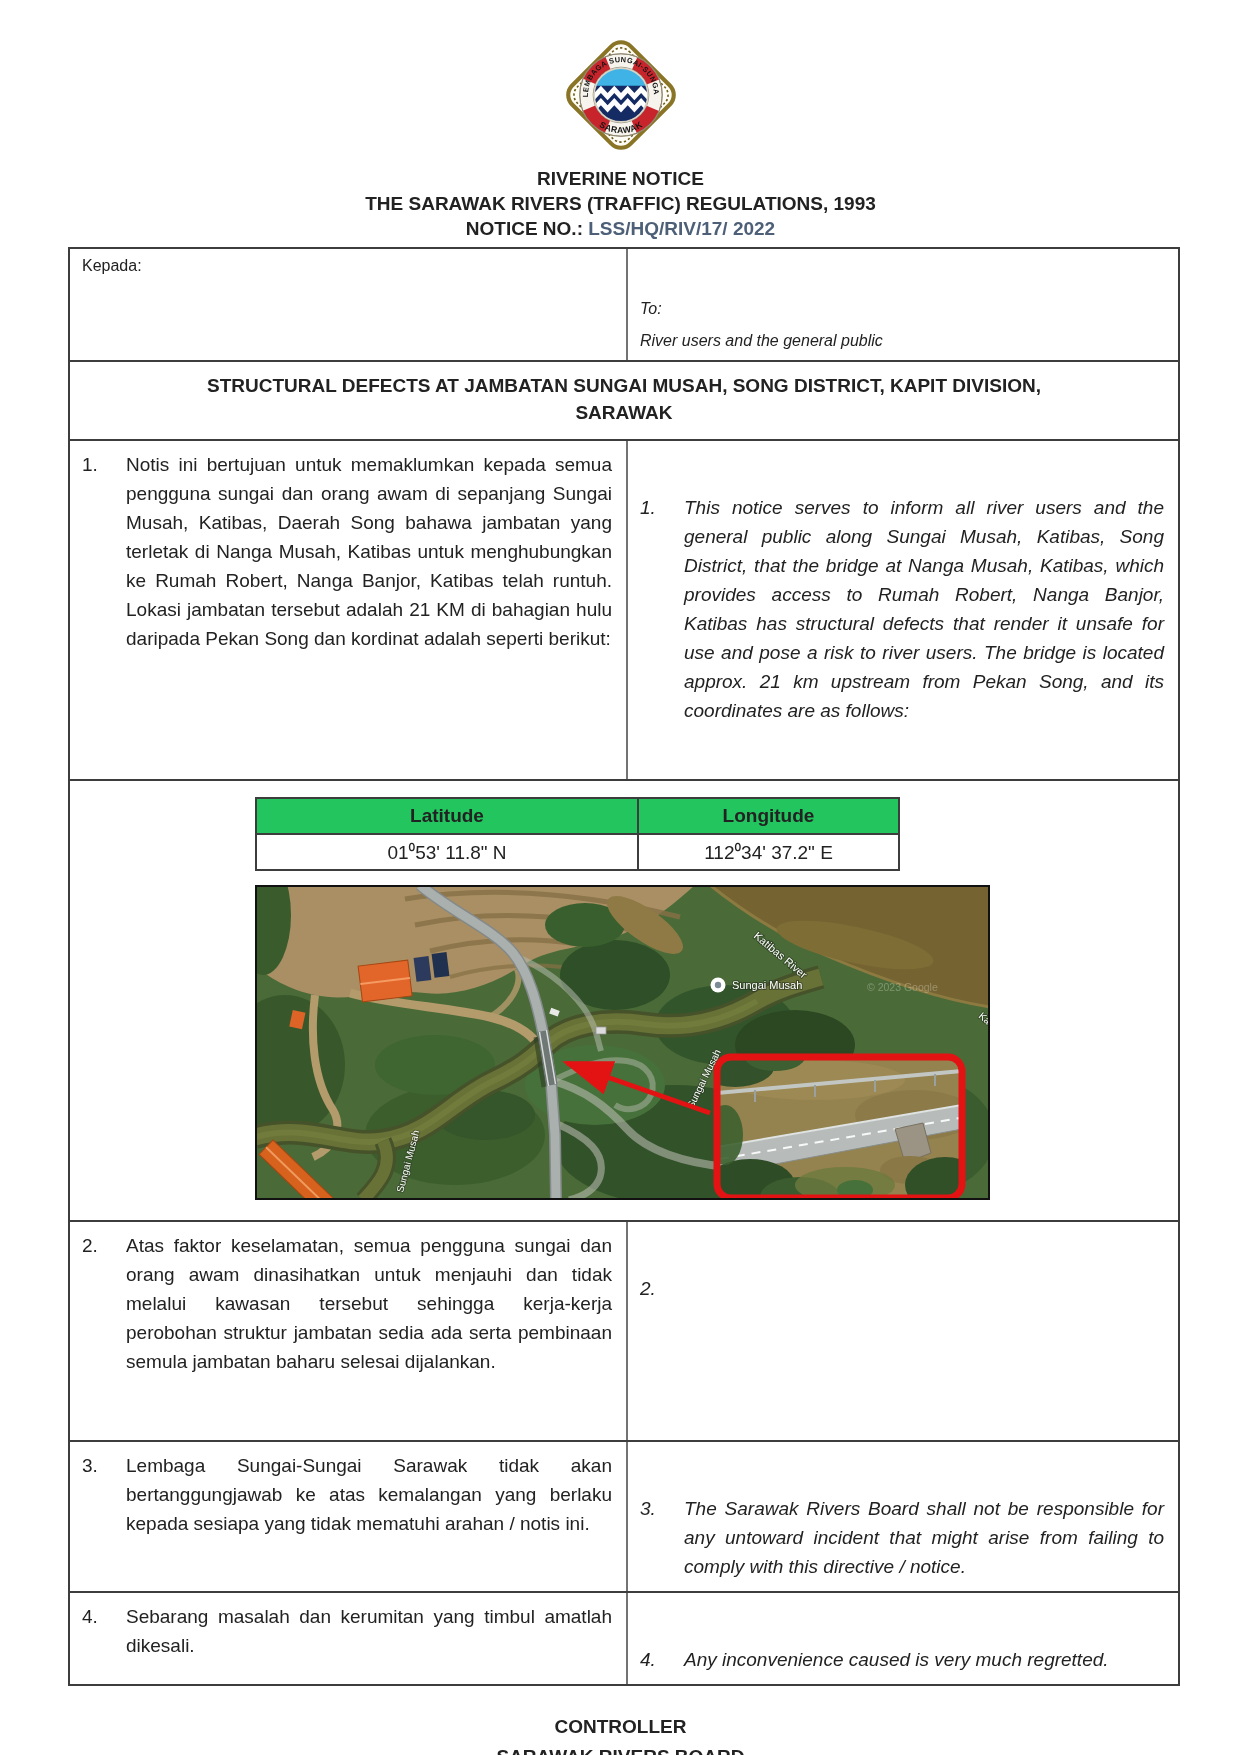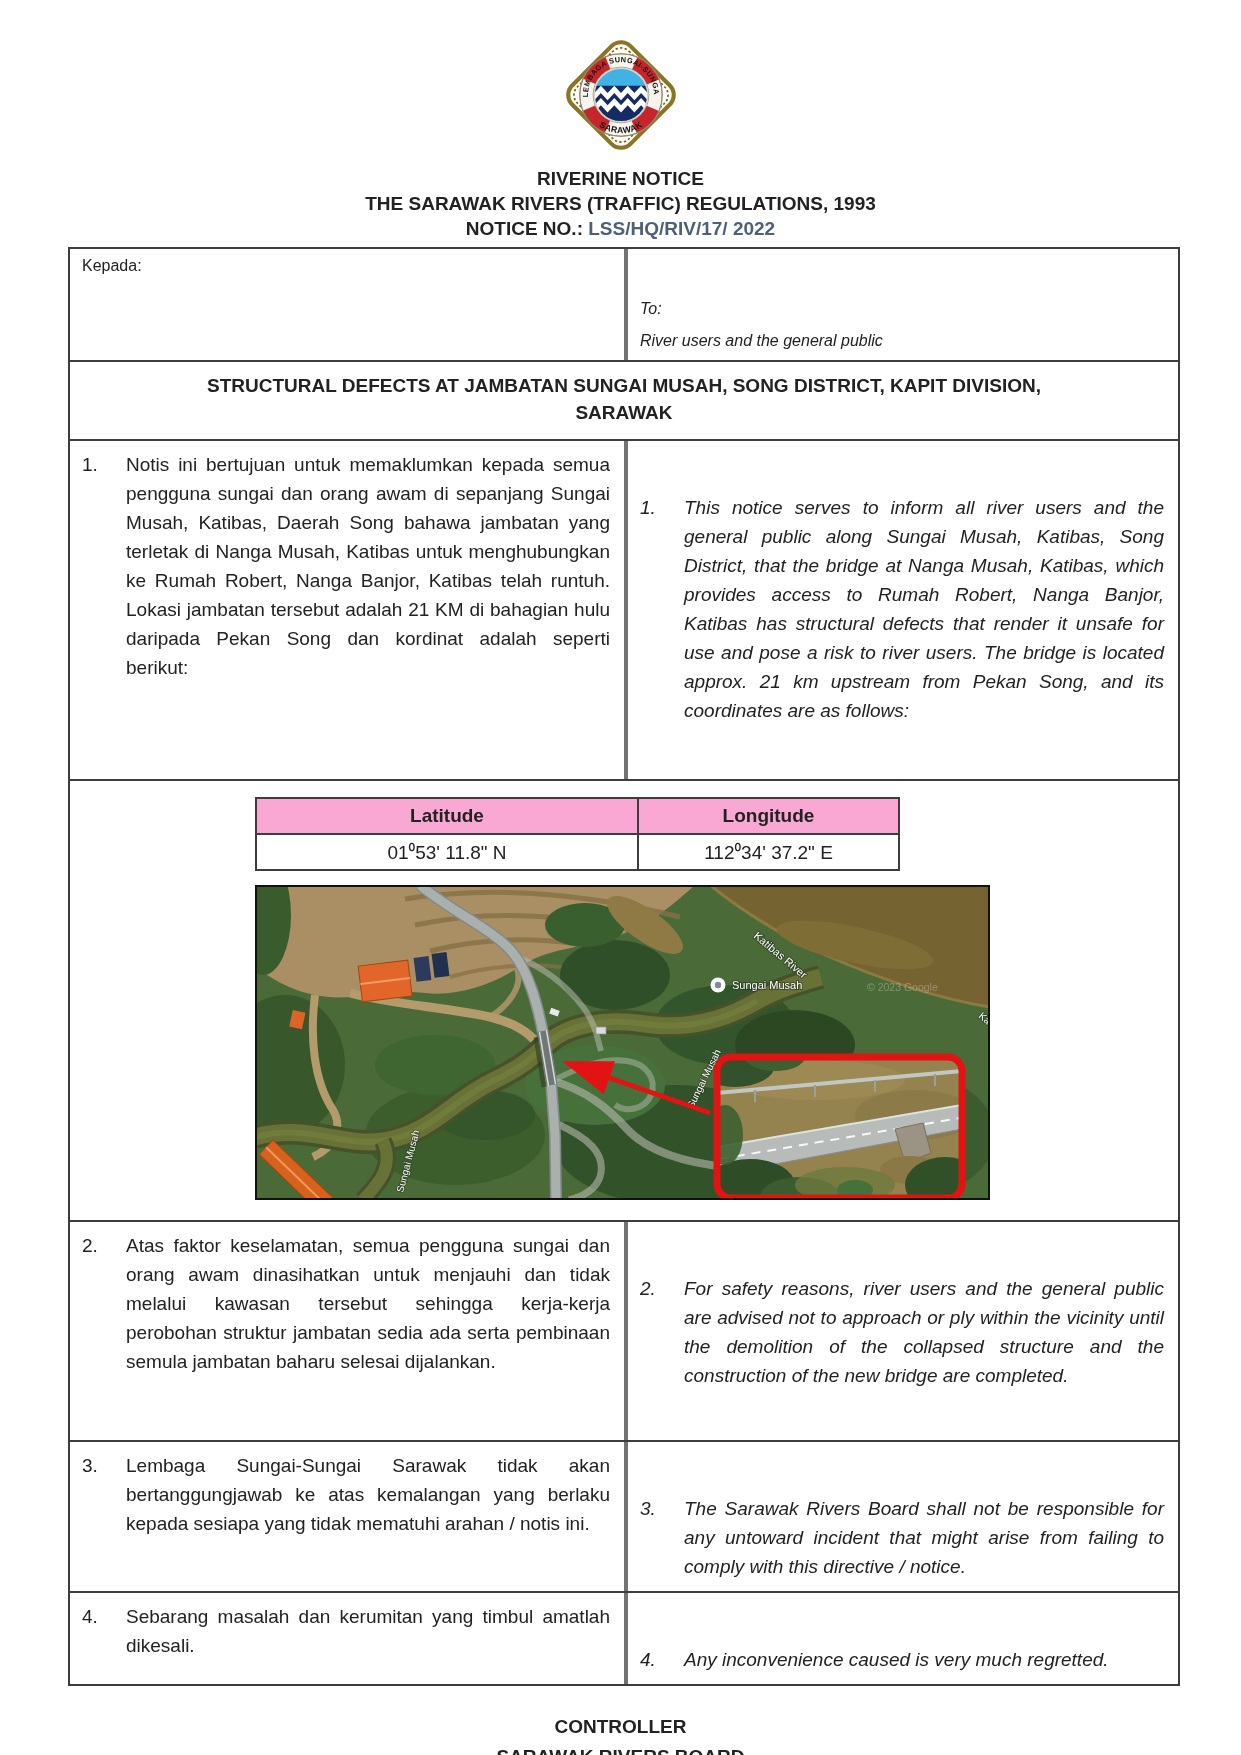--- a/index.html
+++ b/index.html
@@ -7,37 +7,37 @@
   .page{width:1241px;height:1755px;position:relative;}
   .logo-wrap{display:flex;justify-content:center;padding-top:28px;}
   .ringtext{font-weight:bold;fill:#141414;letter-spacing:.4px;}
   .headings{text-align:center;font-weight:bold;font-size:19px;line-height:25px;margin-top:4px;}
   .headings div{margin:0;}
   .slate{color:#4d6078;}
   .doc-table{margin-left:68px;width:1112px;border:2px solid #3d3d3d;margin-top:6px;box-sizing:border-box;}
   .row{border-top:2px solid #3d3d3d;box-sizing:border-box;}
   .row:first-child{border-top:none;}
   .two-col{display:grid;grid-template-columns:558px 1fr;}
-  .lcell{border-right:4px solid #737373;box-sizing:border-box;}
+  .lcell{border-right:2px solid #737373;box-sizing:border-box;}
   .cell-pad{padding:8px 14px 10px 12px;}
   .recipient{min-height:66px;}
   .recipient .val{margin-top:14px;}
   .en{font-style:italic;margin-top:43px;}
   .subject{font-weight:bold;font-size:19px;line-height:27px;text-align:center;padding:10px 30px 13px;}
   .para{display:flex;align-items:flex-start;padding:9px 14px 10px 12px;box-sizing:border-box;font-size:19px;line-height:29px;}
   .para .num{width:44px;flex:0 0 44px;}
   .para .ptext{flex:1;text-align:justify;}
   .row-p1{min-height:340px;}
   .row-p2{min-height:220px;}
   .row-p3{min-height:128px;}
   .row-p4{min-height:80px;}
   .map-row{padding:16px 0 20px 0;}
   .coords{border-collapse:collapse;margin-left:185px;width:645px;font-size:19px;}
   .coords th,.coords td{border:2px solid #3d3d3d;text-align:center;height:34px;padding:0;}
-  .coords th{background:#f9a8d4;font-weight:bold;}
+  .coords th{background:#22c55e;font-weight:bold;}
   .coords .c1{width:380px;}
   .map{display:block;margin:14px 0 0 185px;width:735px;height:315px;}
   .maplabel{fill:#ffffff;font-size:11px;paint-order:stroke;stroke:rgba(35,45,30,.55);stroke-width:2px;}
   .maplabel-sm{fill:#ffffff;font-size:10px;paint-order:stroke;stroke:rgba(35,45,30,.5);stroke-width:1.8px;}
   .footer{text-align:center;font-weight:bold;font-size:19px;line-height:30px;margin-top:26px;}
   .footer .url{color:#4f6b85;}
 </style>
 </head>
 <body>
 
@@ -233,21 +233,20 @@
       </svg>
     </div>
 
     <div class="row two-col row-p2">
       <div class="lcell para">
         <div class="num">2.</div>
         <div class="ptext">Atas faktor keselamatan, semua pengguna sungai dan orang awam dinasihatkan untuk menjauhi dan tidak melalui kawasan tersebut sehingga kerja-kerja perobohan struktur jambatan sedia ada serta pembinaan semula jambatan baharu selesai dijalankan.</div>
       </div>
       <div class="para en">
         <div class="num">2.</div>
-        <div class="ptext">For safety reasons, river users and the general public are advised not to approach or ply within the vicinity until the demolition of the collapsed structure and the construction of the new bridge are completed.</div>
       </div>
     </div>
 
     <div class="row two-col row-p3">
       <div class="lcell para">
         <div class="num">3.</div>
         <div class="ptext">Lembaga Sungai-Sungai Sarawak tidak akan bertanggungjawab ke atas kemalangan yang berlaku kepada sesiapa yang tidak mematuhi arahan / notis ini.</div>
       </div>
       <div class="para en">
         <div class="num">3.</div>

